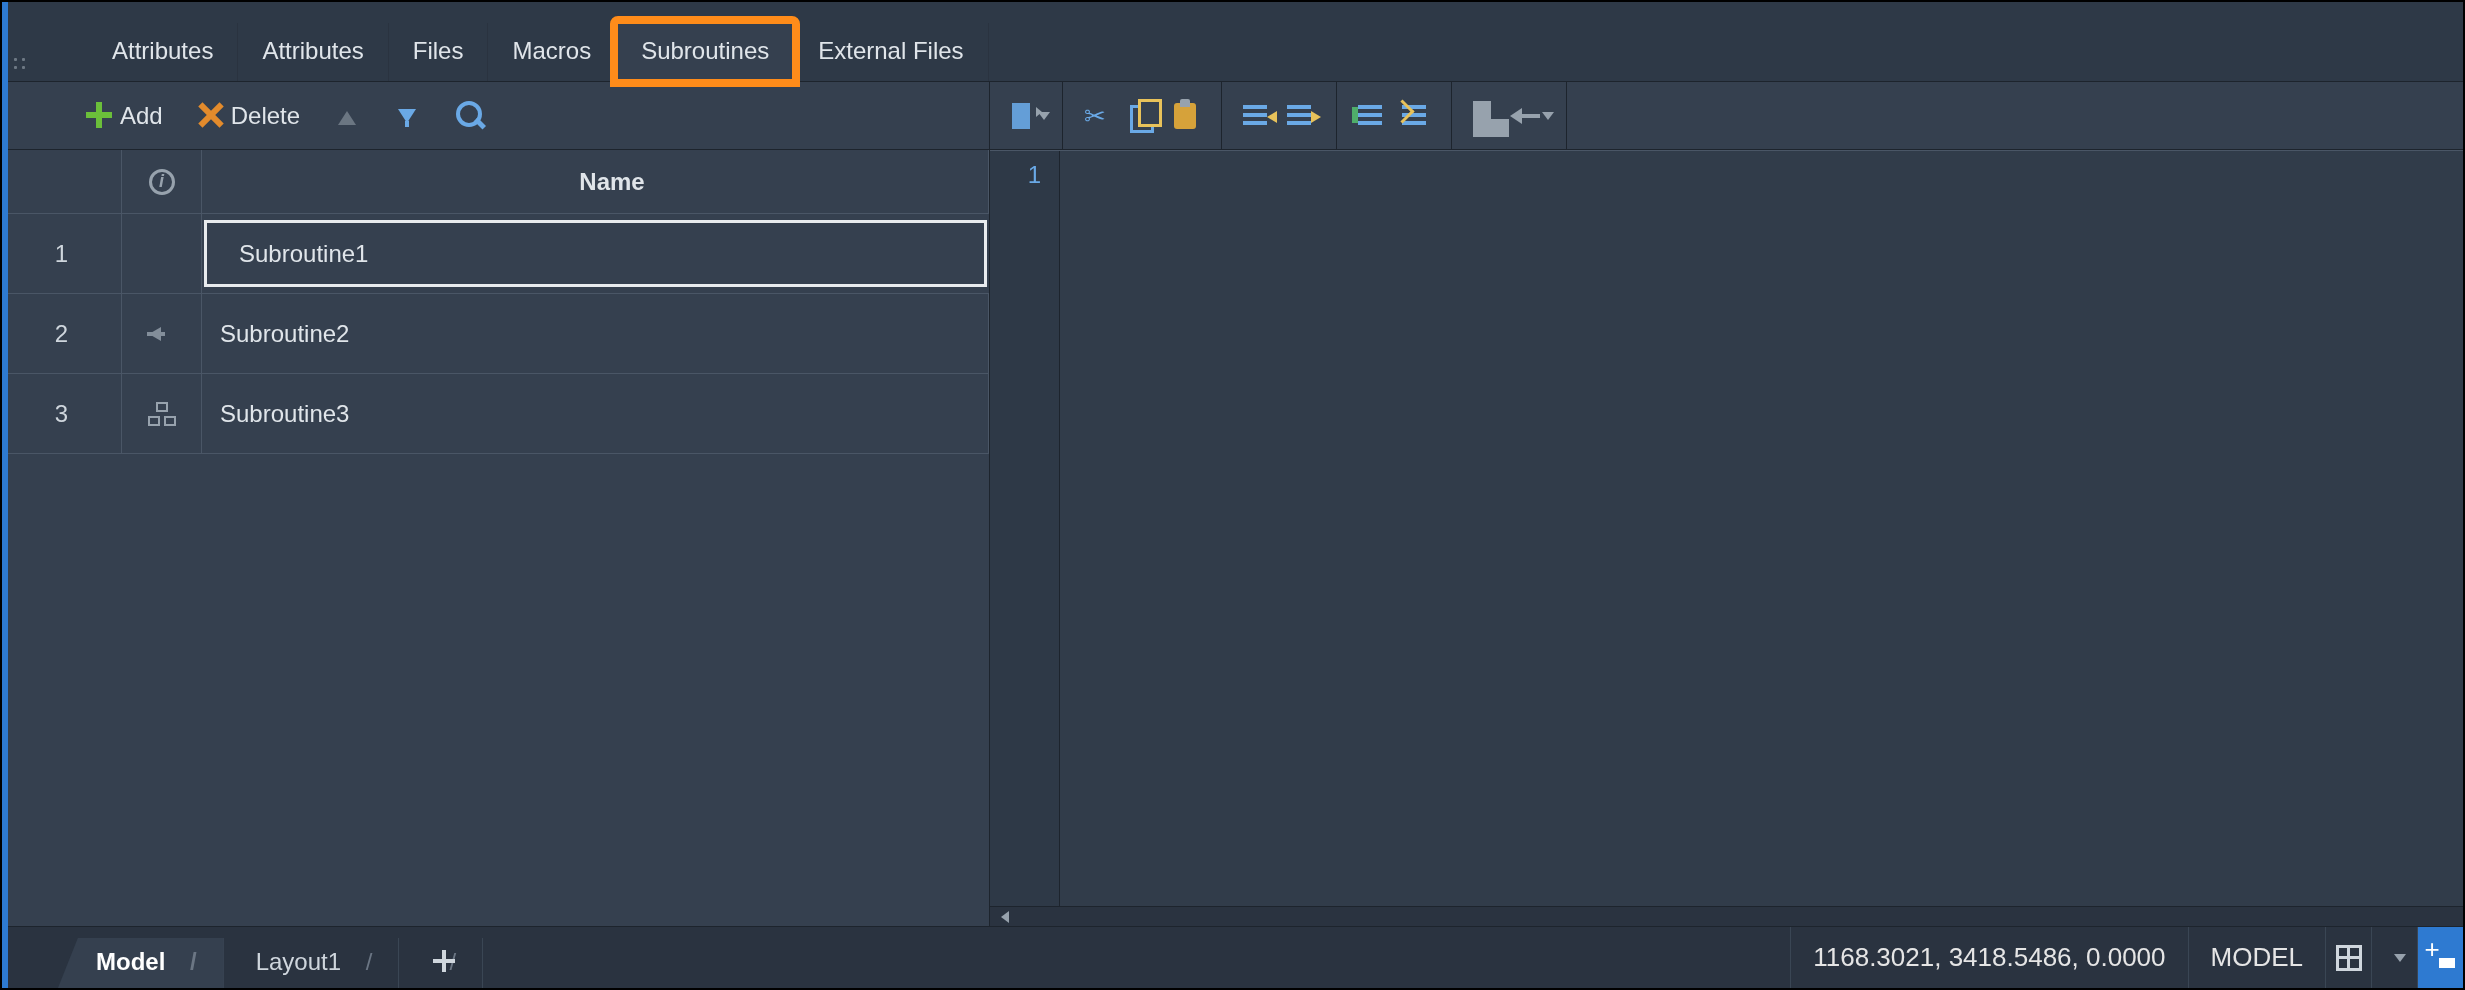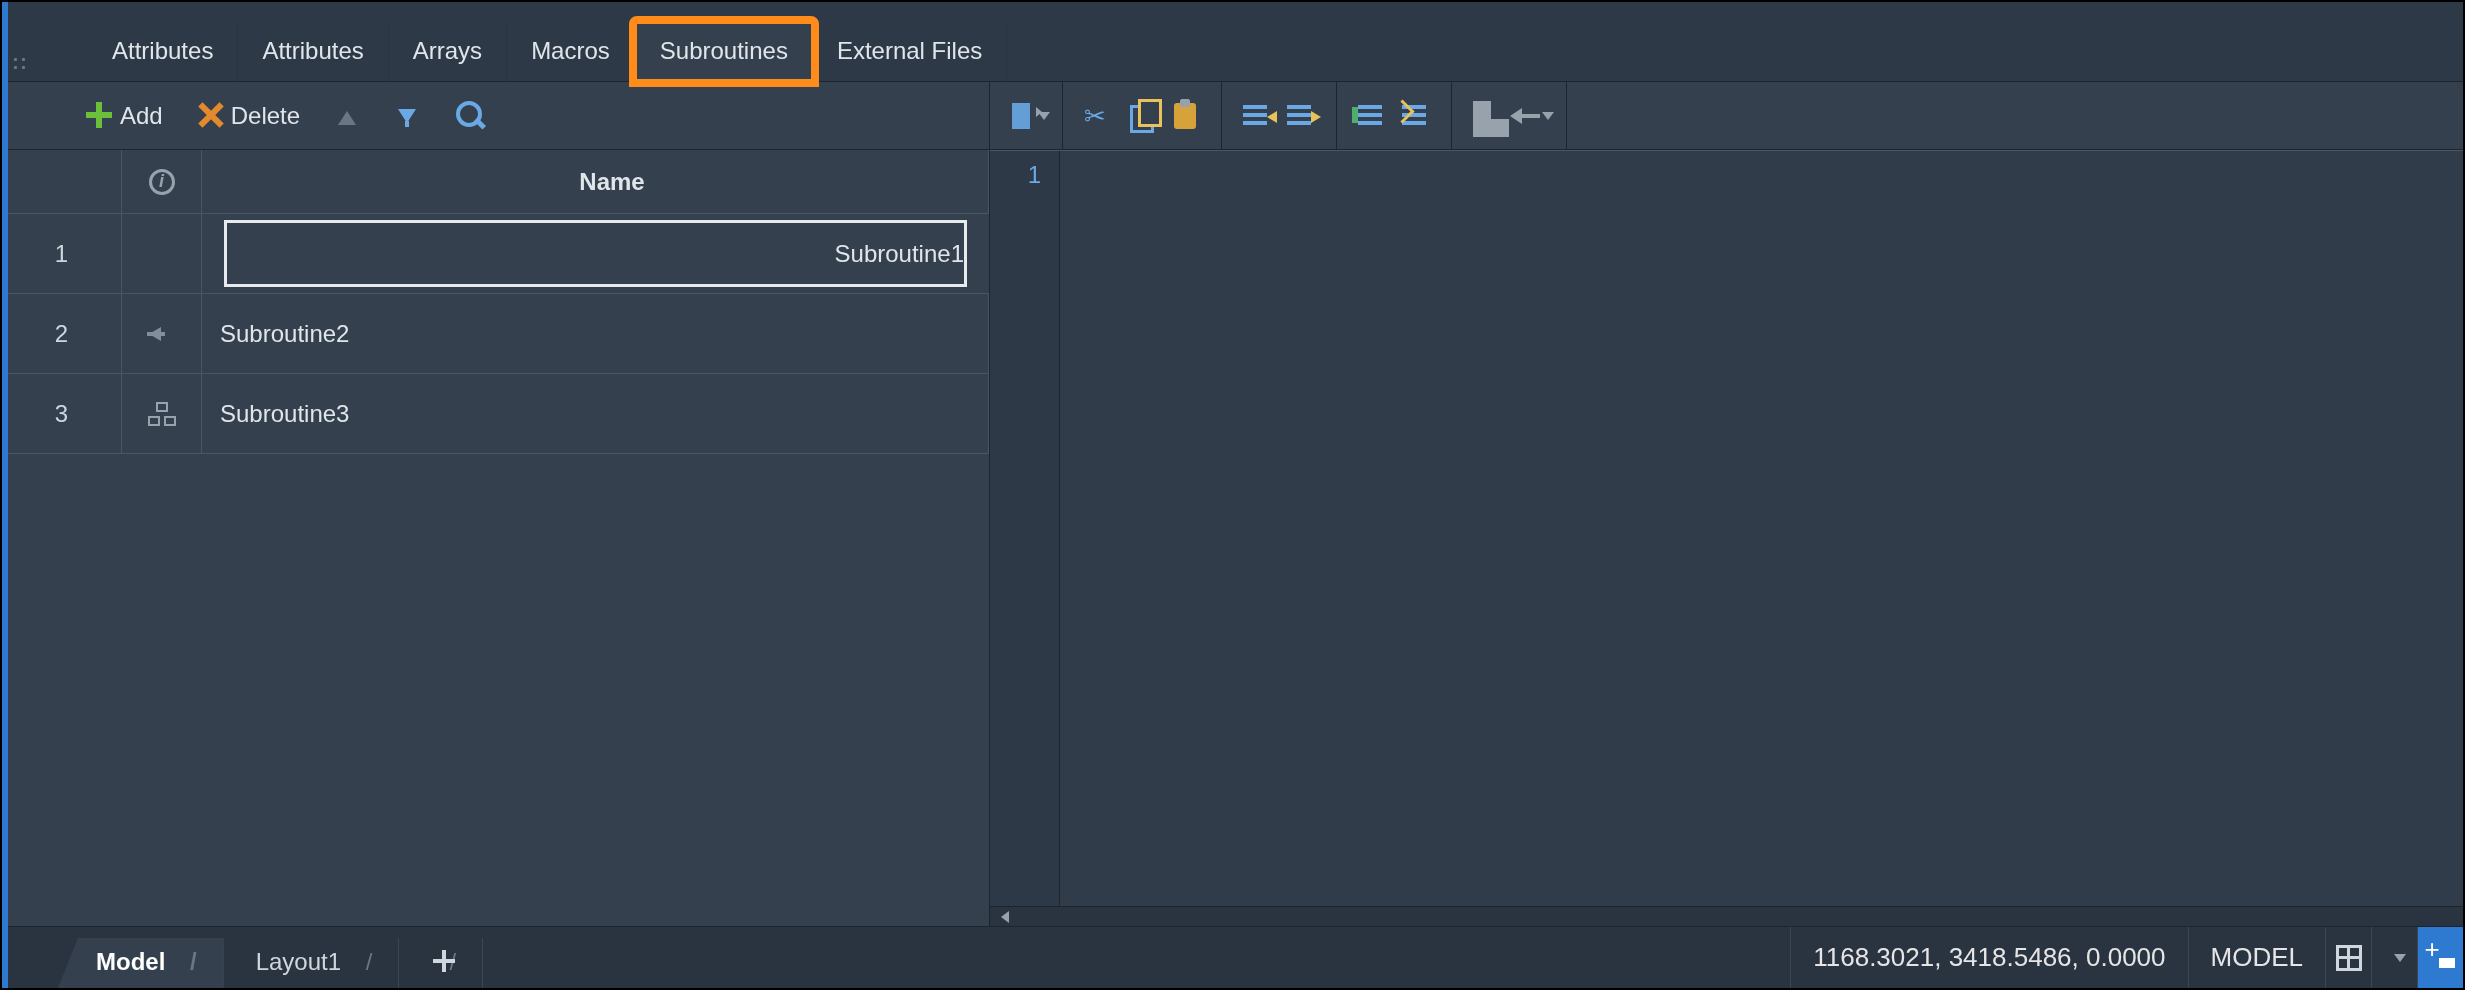--- a/index.html
+++ b/index.html
@@ -171,23 +171,22 @@
     grid-template-columns: 120px 80px 1fr;
     align-items: center;
     height: 80px;
     border-bottom: 1px solid #4a5666;
   }
   .row > div { height: 100%; display: flex; align-items: center; border-right: 1px solid #4a5666; }
   .row .num { justify-content: center; color: #cfd6dd; }
   .row .typ { justify-content: center; }
   .row .name-cell { padding-left: 18px; }
   .row.selected .name-cell {
-    border: 3px solid #e8ebee; margin: 22px; padding-left: 32px;
+    border: 3px solid #e8ebee; margin: 2px; padding-left: 32px;
     height: calc(100% - 12px);
-    justify-content: flex-end;
   }
   .type-arrow {
     width: 30px; height: 18px; position: relative; opacity: 0.8;
   }
   .type-arrow::before {
     content: ""; position: absolute; left: 0; top: 7px; width: 18px; height: 4px; background: #97a2ad;
   }
   .type-arrow::after {
     content: ""; position: absolute; left: 2px; top: 2px;
     border-top: 7px solid transparent; border-bottom: 7px solid transparent;
@@ -399,21 +398,21 @@
   <div class="drag-handle">
     <span></span>
       <span></span>
       <span></span>
       <span></span>
   </div>
 
   <div class="tabs">
     <div class="tab"><span>Attributes</span></div>
     <div class="tab"><span>Attributes</span></div>
-    <div class="tab"><span>Arrays</span></div>
+    <div class="tab"><span>Files</span></div>
     <div class="tab"><span>Macros</span></div>
     <div class="tab active highlight"><span>Subroutines</span></div>
     <div class="tab"><span>External Files</span></div>
   </div>
 
   <div class="content">
 
     <div class="left-panel">
       <div class="toolbar">
         <div class="tbtn">

